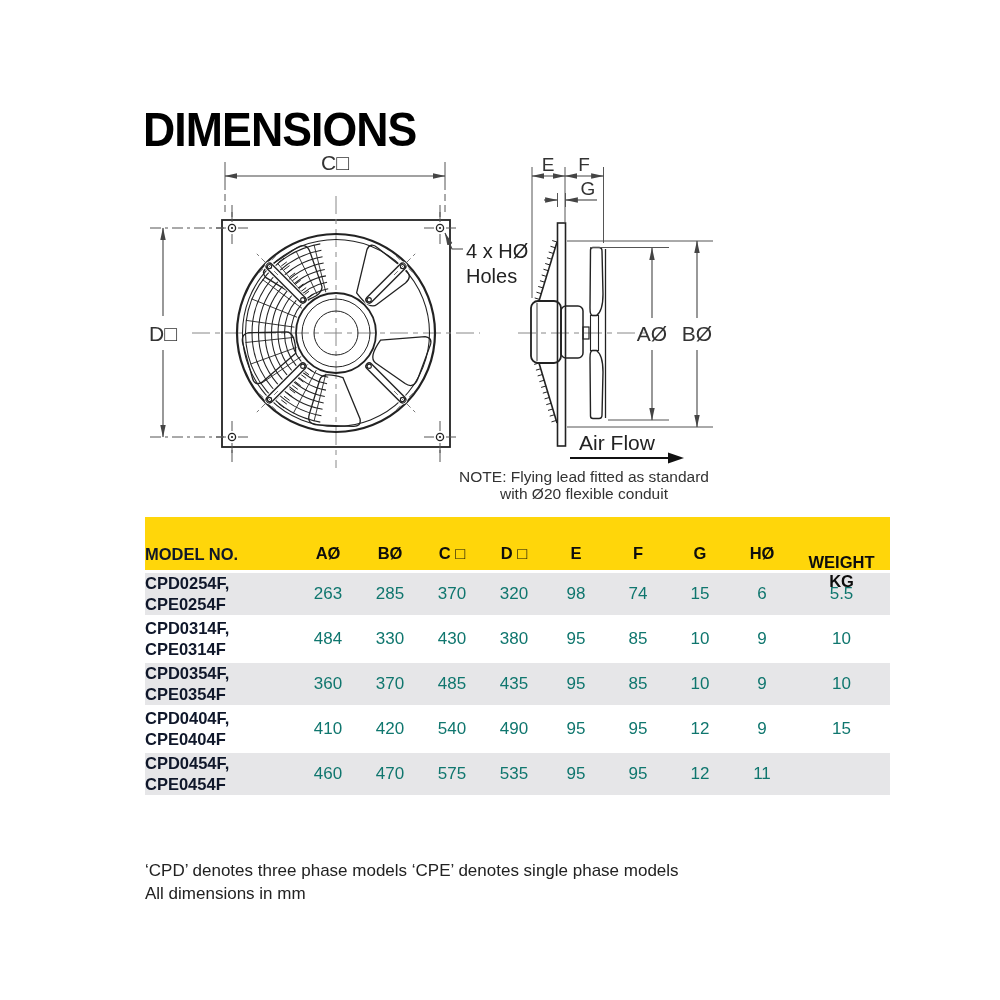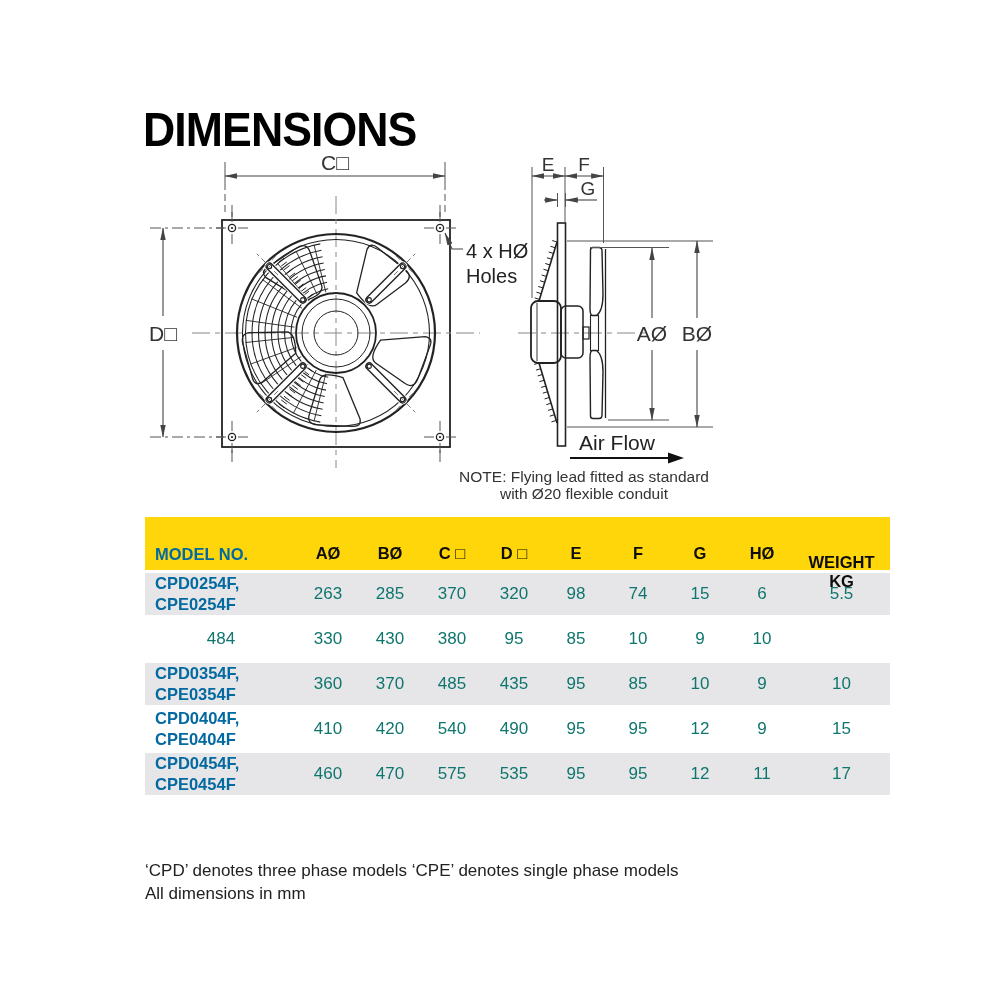--- a/index.html
+++ b/index.html
@@ -25,21 +25,21 @@
   .air{font-size:21px;fill:#222;}
   .note{font-size:15.5px;fill:#333;}
   
   #dim-table{left:145px;top:517px;width:745px;}
   .t-row{display:grid;grid-template-columns:152px repeat(8,62px) 97px;height:42px;margin-top:3px;}
   .t-head{height:53px;background:#ffd60a;margin-top:0;}
   .t-row.gray{background:#e6e6e8;}
   .cell{display:flex;align-items:center;justify-content:center;font-size:17px;color:#0f766e;}
   .th{font-weight:bold;color:#0d0d0d;font-size:16.5px;}
   .model{flex-direction:column;align-items:flex-start;justify-content:center;
-         padding-left:10px;font-weight:bold;color:#0369a1;font-size:16.5px;line-height:1.25;}
+         font-weight:bold;color:#0f172a;font-size:16.5px;line-height:1.25;}
   .weight{flex-direction:column;line-height:1.15;margin-top:36px;}
   
   #footnote{left:145px;top:861px;width:745px;text-align:left;font-size:17px;color:#222;}
   #footnote div{margin-bottom:3px;}
 </style>
 </head>
 <body>
 
 <div id="title" class="abs">DIMENSIONS</div>
 
@@ -295,20 +295,24 @@
     <div class="cell">370</div>
     <div class="cell">320</div>
     <div class="cell">98</div>
     <div class="cell">74</div>
     <div class="cell">15</div>
     <div class="cell">6</div>
     <div class="cell">5.5</div>
   </div>
 
   <div class="t-row">
+    <div class="cell model">
+      <span>CPD0314F,</span>
+        <span>CPE0314F</span>
+    </div>
     <div class="cell">484</div>
     <div class="cell">330</div>
     <div class="cell">430</div>
     <div class="cell">380</div>
     <div class="cell">95</div>
     <div class="cell">85</div>
     <div class="cell">10</div>
     <div class="cell">9</div>
     <div class="cell">10</div>
   </div>
@@ -351,20 +355,19 @@
         <span>CPE0454F</span>
     </div>
     <div class="cell">460</div>
     <div class="cell">470</div>
     <div class="cell">575</div>
     <div class="cell">535</div>
     <div class="cell">95</div>
     <div class="cell">95</div>
     <div class="cell">12</div>
     <div class="cell">11</div>
-    <div class="cell">17</div>
   </div>
 </div>
 
 <div id="footnote" class="abs">
   <div>‘CPD’ denotes three phase models ‘CPE’ denotes single phase models</div>
   <div>All dimensions in mm</div>
 </div>
 
 </body></html>

